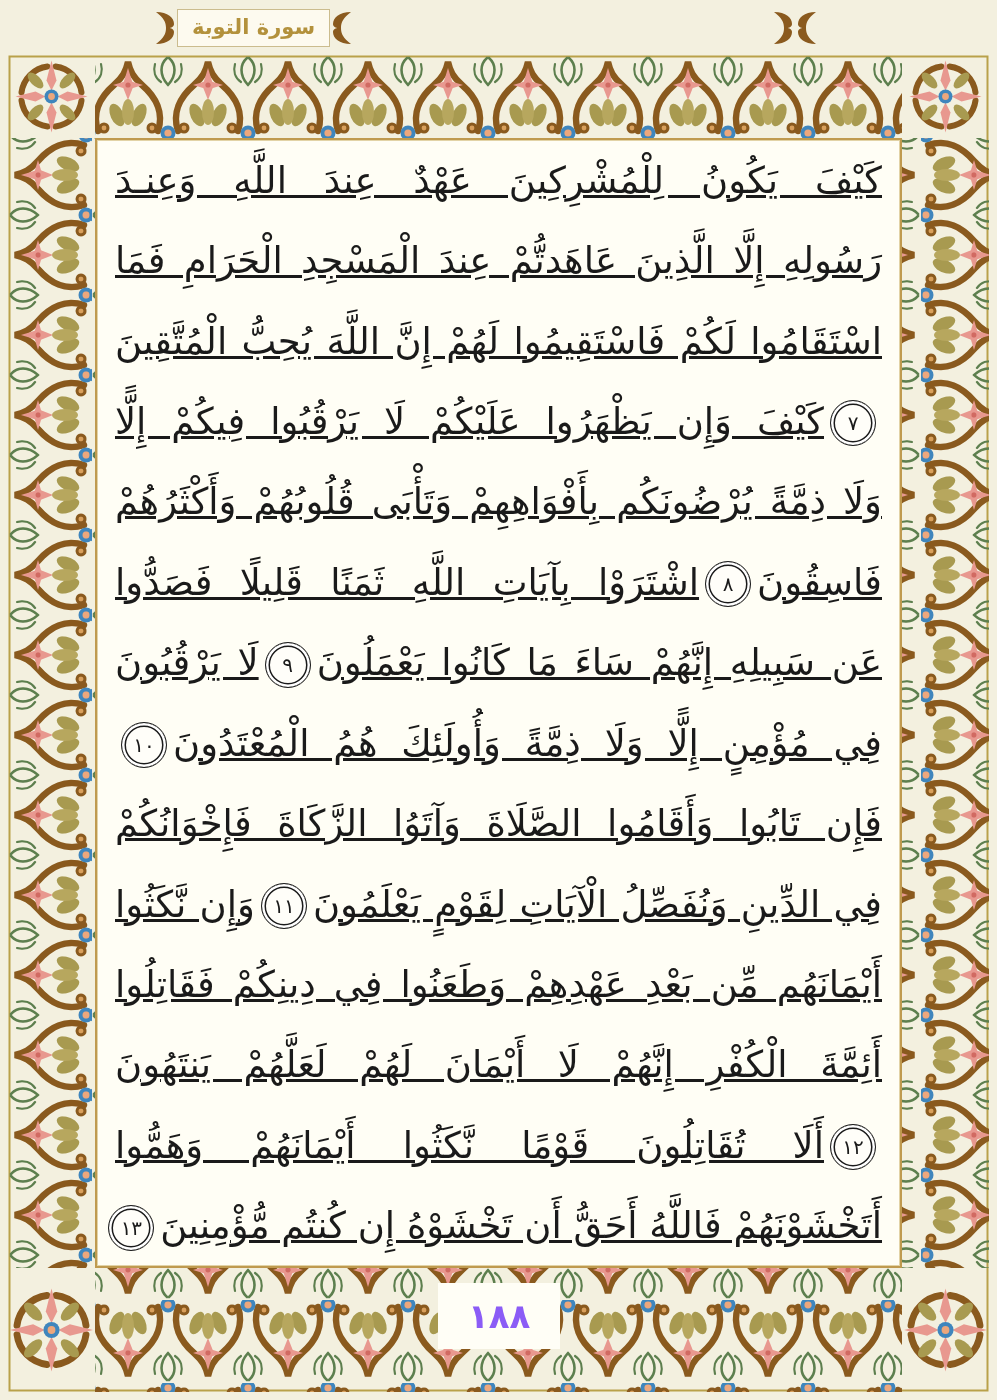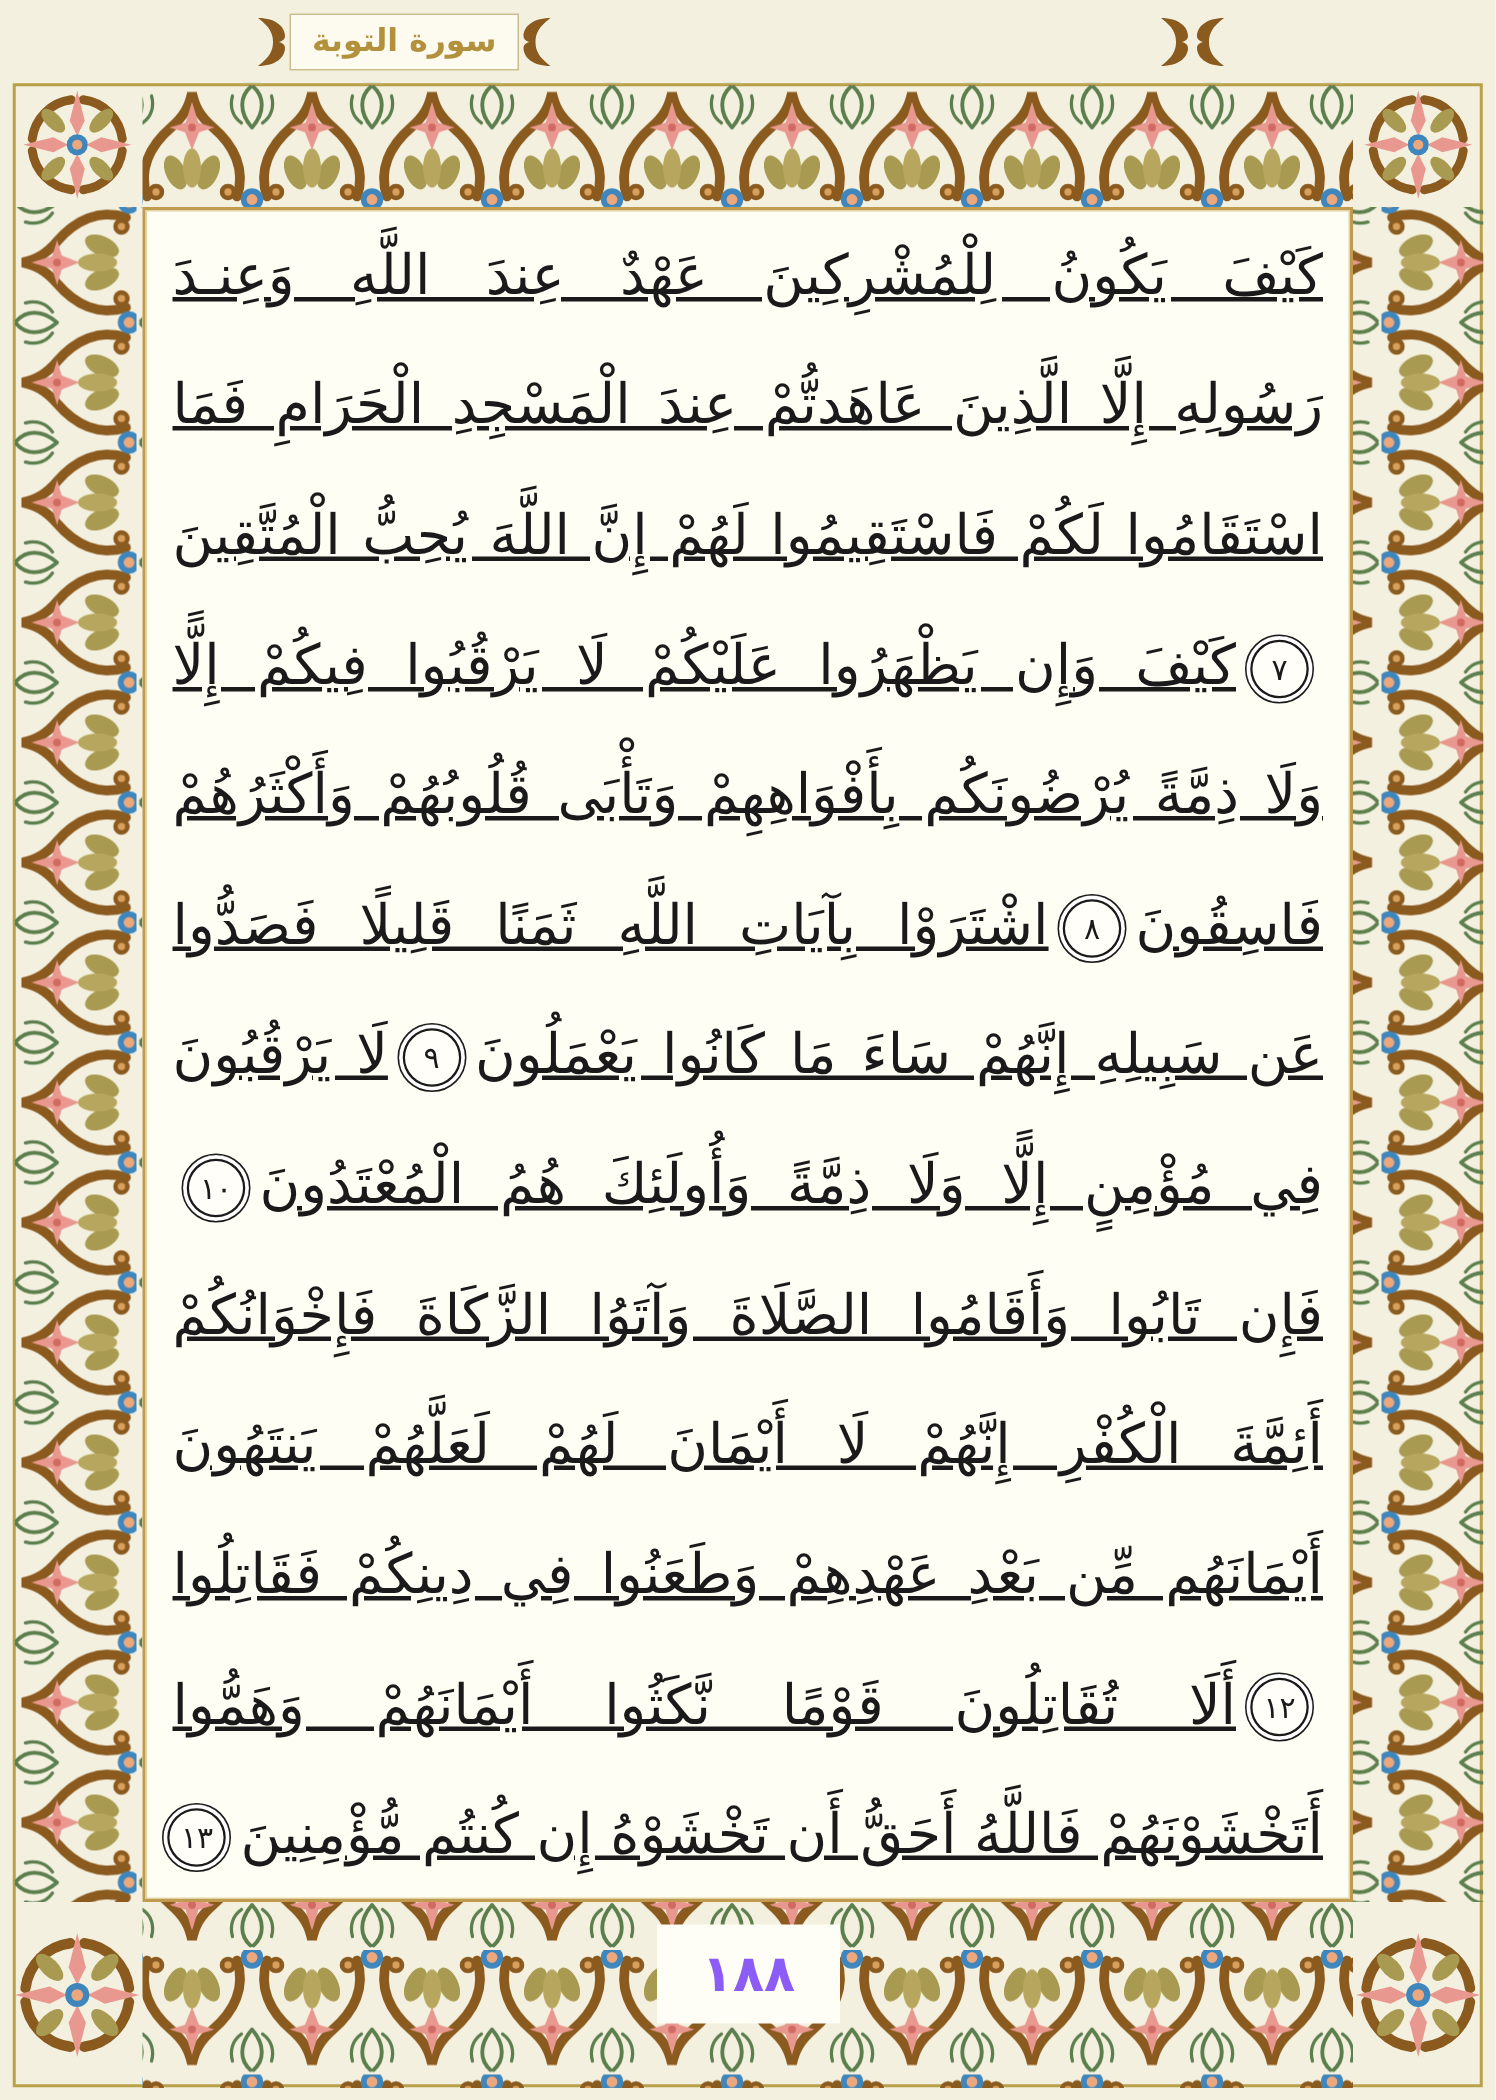--- a/index.html
+++ b/index.html
@@ -81,21 +81,21 @@
 
 <div class="hdr-label" style="right:180px;">
   <svg class="clasp" viewBox="0 0 22 38">
     <path d="M21,3 C9,3 3,9 3,15 C3,17.8 6,19 8,19 C6,19 3,20.2 3,23 C3,29 9,35 21,35 C13,29 11,24.5 11,19 C11,13.5 13,9 21,3 Z" fill="#8a5a1e"></path>
   </svg>
   <svg class="clasp" viewBox="0 0 22 38" style="transform:scaleX(-1);">
     <path d="M21,3 C9,3 3,9 3,15 C3,17.8 6,19 8,19 C6,19 3,20.2 3,23 C3,29 9,35 21,35 C13,29 11,24.5 11,19 C11,13.5 13,9 21,3 Z" fill="#8a5a1e"></path>
   </svg>
 </div>
 
-<div class="hdr-label" style="left:171px;">
+<div class="hdr-label" style="left:155px;">
   <svg class="clasp" viewBox="0 0 22 38">
     <path d="M21,3 C9,3 3,9 3,15 C3,17.8 6,19 8,19 C6,19 3,20.2 3,23 C3,29 9,35 21,35 C13,29 11,24.5 11,19 C11,13.5 13,9 21,3 Z" fill="#8a5a1e"></path>
   </svg>
   <span class="hdr-box">سورة التوبة</span>
   <svg class="clasp" viewBox="0 0 22 38" style="transform:scaleX(-1);">
     <path d="M21,3 C9,3 3,9 3,15 C3,17.8 6,19 8,19 C6,19 3,20.2 3,23 C3,29 9,35 21,35 C13,29 11,24.5 11,19 C11,13.5 13,9 21,3 Z" fill="#8a5a1e"></path>
   </svg>
 </div>
 
 <svg class="frame-svg" width="981" height="1337" viewBox="0 0 981 1337">
@@ -175,19 +175,20 @@
 <div class="text-panel">
     <div class="qline"><span class="qtext">كَيْفَ يَكُونُ لِلْمُشْرِكِينَ عَهْدٌ عِندَ اللَّهِ وَعِنـدَ</span></div>
     <div class="qline"><span class="qtext">رَسُولِهِ إِلَّا الَّذِينَ عَاهَدتُّمْ عِندَ الْمَسْجِدِ الْحَرَامِ فَمَا</span></div>
     <div class="qline"><span class="qtext">اسْتَقَامُوا لَكُمْ فَاسْتَقِيمُوا لَهُمْ إِنَّ اللَّهَ يُحِبُّ الْمُتَّقِينَ</span></div>
     <div class="qline"><span class="ayah">٧</span><span class="qtext">كَيْفَ وَإِن يَظْهَرُوا عَلَيْكُمْ لَا يَرْقُبُوا فِيكُمْ إِلًّا</span></div>
     <div class="qline"><span class="qtext">وَلَا ذِمَّةً يُرْضُونَكُم بِأَفْوَاهِهِمْ وَتَأْبَى قُلُوبُهُمْ وَأَكْثَرُهُمْ</span></div>
     <div class="qline"><span class="qtext">فَاسِقُونَ</span><span class="ayah">٨</span><span class="qtext">اشْتَرَوْا بِآيَاتِ اللَّهِ ثَمَنًا قَلِيلًا فَصَدُّوا</span></div>
     <div class="qline"><span class="qtext">عَن سَبِيلِهِ إِنَّهُمْ سَاءَ مَا كَانُوا يَعْمَلُونَ</span><span class="ayah">٩</span><span class="qtext">لَا يَرْقُبُونَ</span></div>
     <div class="qline"><span class="qtext">فِي مُؤْمِنٍ إِلًّا وَلَا ذِمَّةً وَأُولَئِكَ هُمُ الْمُعْتَدُونَ</span><span class="ayah">١٠</span></div>
     <div class="qline"><span class="qtext">فَإِن تَابُوا وَأَقَامُوا الصَّلَاةَ وَآتَوُا الزَّكَاةَ فَإِخْوَانُكُمْ</span></div>
+    <div class="qline"><span class="qtext">فِي الدِّينِ وَنُفَصِّلُ الْآيَاتِ لِقَوْمٍ يَعْلَمُونَ</span><span class="ayah">١١</span><span class="qtext">وَإِن نَّكَثُوا</span></div>
+    <div class="qline"><span class="qtext">أَيْمَانَهُم مِّن بَعْدِ عَهْدِهِمْ وَطَعَنُوا فِي دِينِكُمْ فَقَاتِلُوا</span></div>
     <div class="qline"><span class="qtext">أَئِمَّةَ الْكُفْرِ إِنَّهُمْ لَا أَيْمَانَ لَهُمْ لَعَلَّهُمْ يَنتَهُونَ</span></div>
-    <div class="qline"><span class="qtext">أَيْمَانَهُم مِّن بَعْدِ عَهْدِهِمْ وَطَعَنُوا فِي دِينِكُمْ فَقَاتِلُوا</span></div>
     <div class="qline"><span class="ayah">١٢</span><span class="qtext">أَلَا تُقَاتِلُونَ قَوْمًا نَّكَثُوا أَيْمَانَهُمْ وَهَمُّوا</span></div>
     <div class="qline"><span class="qtext">أَتَخْشَوْنَهُمْ فَاللَّهُ أَحَقُّ أَن تَخْشَوْهُ إِن كُنتُم مُّؤْمِنِينَ</span><span class="ayah">١٣</span></div>
   </div>
 
 <div class="page-number-box">١٨٨</div>
 
 </body></html>

